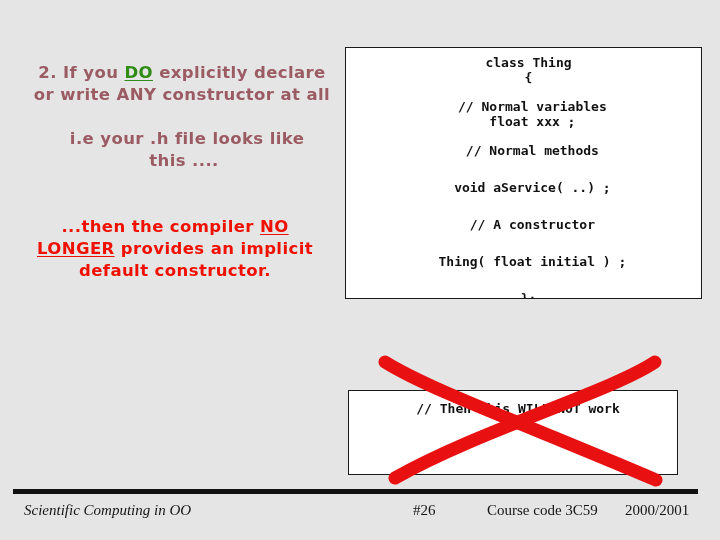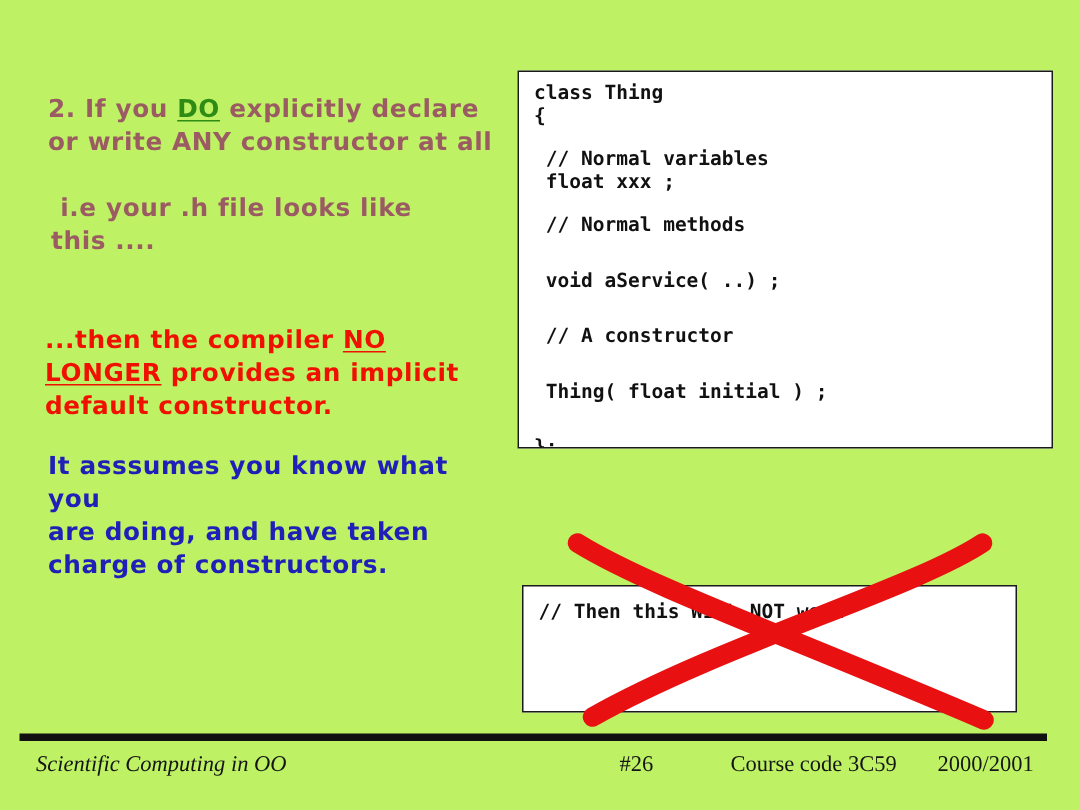--- a/index.html
+++ b/index.html
@@ -9,22 +9,23 @@
     background: #ffffff;
   }
   body {
     font-family: "Liberation Sans", sans-serif;
   }
 
   #slide {
     position: relative;
     width: 720px;
     height: 540px;
-    background: #bef264;
+    background: #e5e5e5;
     overflow: hidden;
+    text-align: center;
   }
 
   
   .bullets {
     position: absolute;
     left: 0;
     top: 0;
     width: 340px;
     height: 470px;
   }
@@ -141,23 +142,20 @@
     <div class="bullet b-mauve b1"><span>2. If you </span><span class="u-green">DO</span><span> explicitly declare
 or write ANY constructor at all</span></div>
 
     <div class="bullet b-red b3"><span>...then the compiler </span><span class="u-red">NO
 LONGER</span><span> provides an implicit
 default constructor.</span></div>
 
     <div class="bullet b-mauve b2"><span> i.e your .h file looks like
 this ....</span></div>
 
-    <div class="bullet b-blue b4"><span>It asssumes you know what you
-are doing, and have taken
-charge of constructors.</span></div>
 
   </div>
 
   <div class="codebox" id="code-main"><span class="code-line">class Thing</span><span class="code-line">{</span><span class="code-gap"></span><span class="code-line"> // Normal variables</span><span class="code-line"> float xxx ;</span><span class="code-gap"></span><span class="code-line"> // Normal methods</span><span class="code-gap"></span><span class="code-gap-sm"></span><span class="code-line"> void aService( ..) ;</span><span class="code-gap"></span><span class="code-gap-sm"></span><span class="code-line"> // A constructor</span><span class="code-gap"></span><span class="code-gap-sm"></span><span class="code-line"> Thing( float initial ) ;</span><span class="code-gap"></span><span class="code-gap-sm"></span><span class="code-line">};</span></div>
 
   <div class="codebox" id="code-usage"><span class="code-line">// Then this WILL NOT work</span><span class="code-gap"></span><span class="code-gap-sm"></span></div>
 
   <svg id="cross" viewBox="0 0 320 136">
     <path d="M 25 10 C 70 38, 160 70, 296 128" stroke="#E81010" stroke-width="13" stroke-linecap="round" fill="none"></path>
     <path d="M 295 10 C 250 40, 120 78, 35 126" stroke="#E81010" stroke-width="13" stroke-linecap="round" fill="none"></path>

